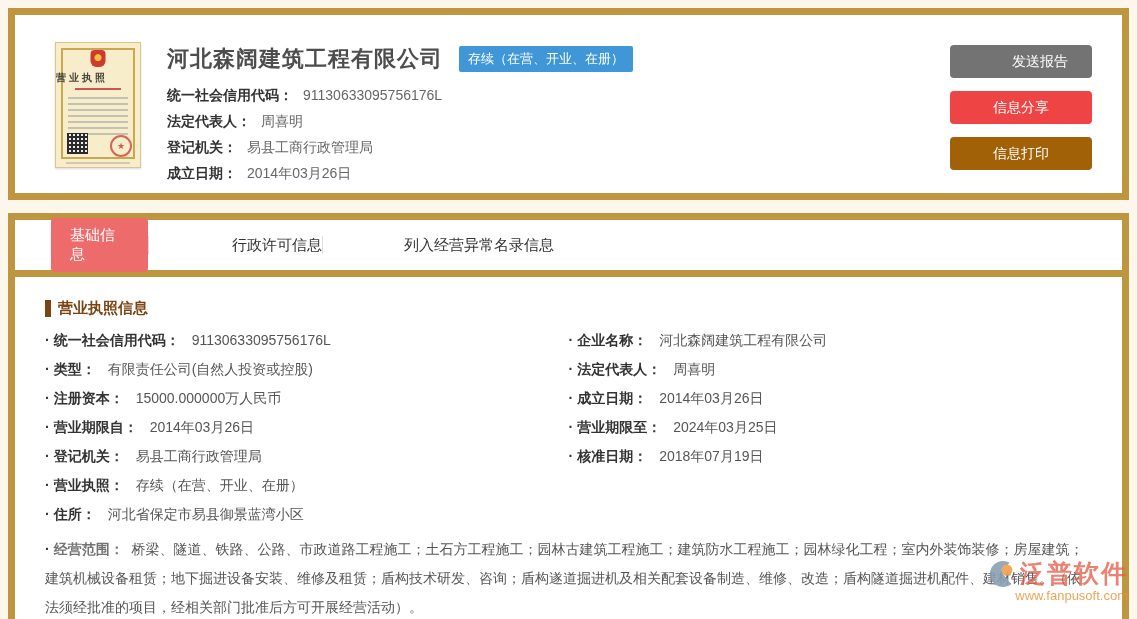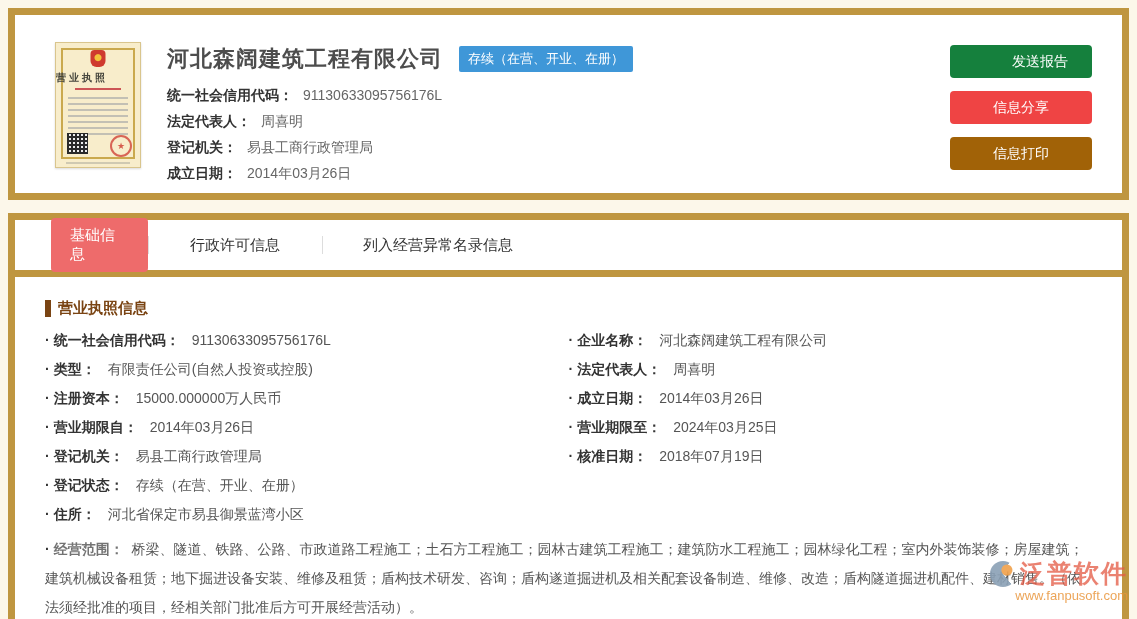--- a/index.html
+++ b/index.html
@@ -42,28 +42,28 @@
   .status-badge { margin-left:16px; background:#3f97d8; color:#fff; font-size:13px;
     padding:4px 9px; border-radius:2px; }
   .head-fields { margin-top:13px; }
   .head-field { display:flex; align-items:baseline; height:26px; font-size:14px; }
   .head-field .f-label { font-weight:bold; color:#333; }
   .head-field .f-value { color:#666; margin-left:10px; }
 
   .head-buttons { flex:0 0 auto; display:flex; flex-direction:column; margin-top:3px; }
   .hbtn { width:142px; height:33px; border:none; border-radius:4px; color:#fff;
     font-size:14px; font-family:inherit; cursor:pointer; margin-bottom:13px; }
-  .hbtn-report { background:#15803d;padding-left:38px; }
+  .hbtn-report { background:#737373;padding-left:38px; }
   .hbtn-share  { background:#ef4444; }
   .hbtn-print  { background:#a16207; }
 
   
   .main-card { margin-top:13px; height:420px; }
   .tabs { display:flex; align-items:center; height:50px; }
-  .tab-zone { position:relative; display:flex; align-items:center; justify-content:center;
+  .tab-zone { position:relative; display:flex; align-items:center; justify-content:flex-end;
     height:100%; font-size:15px; color:#333; cursor:pointer; }
   .tab-zone + .tab-zone::before { content:""; position:absolute; left:0; top:16px;
     width:1px; height:18px; background:#ddd; }
   .z1 { width:133px; justify-content:flex-start; padding-left:36px; }
   .z2 { width:174px; } .z3 { width:181px; } .z4 { width:232px; } .z5 { width:378px; }
   .tab-active-btn { background:#ee6b6b; color:#fff; padding:8px 19px; border-radius:4px;
     font-size:15px; }
   .gold-rule { height:7px; background:#bf9640; }
 
   .content { padding:22px 30px 0 30px; position:relative; }
@@ -180,21 +180,21 @@
         </div>
         <div class="field-row">
           <span class="f-label">营业期限自：</span>
           <span class="f-value">2014年03月26日</span>
         </div>
         <div class="field-row">
           <span class="f-label">登记机关：</span>
           <span class="f-value">易县工商行政管理局</span>
         </div>
         <div class="field-row">
-          <span class="f-label">登记状态：</span>
+          <span class="f-label">营业执照：</span>
           <span class="f-value">存续（在营、开业、在册）</span>
         </div>
         <div class="field-row">
           <span class="f-label">住所：</span>
           <span class="f-value">河北省保定市易县御景蓝湾小区</span>
         </div>
       </div>
 
       <div class="col">
         <div class="field-row">

